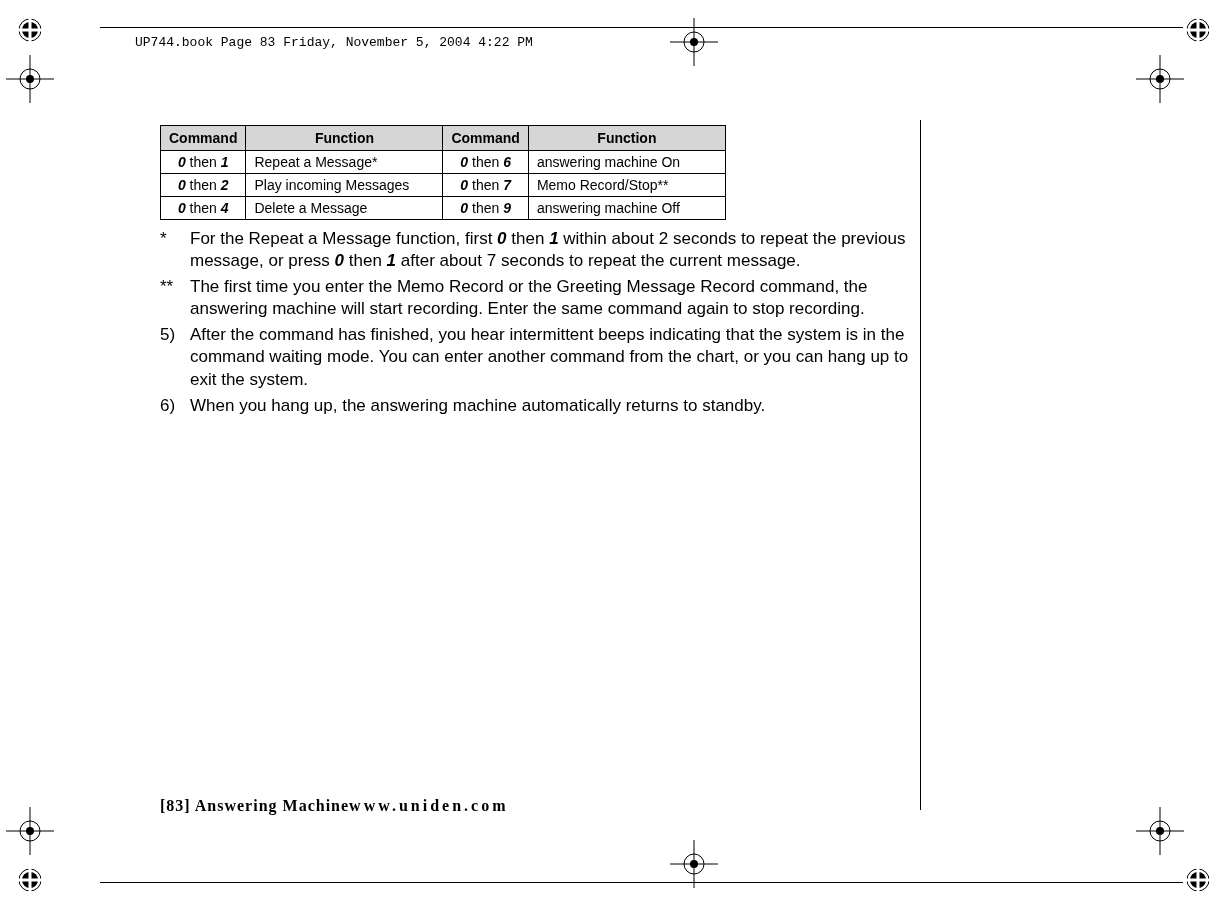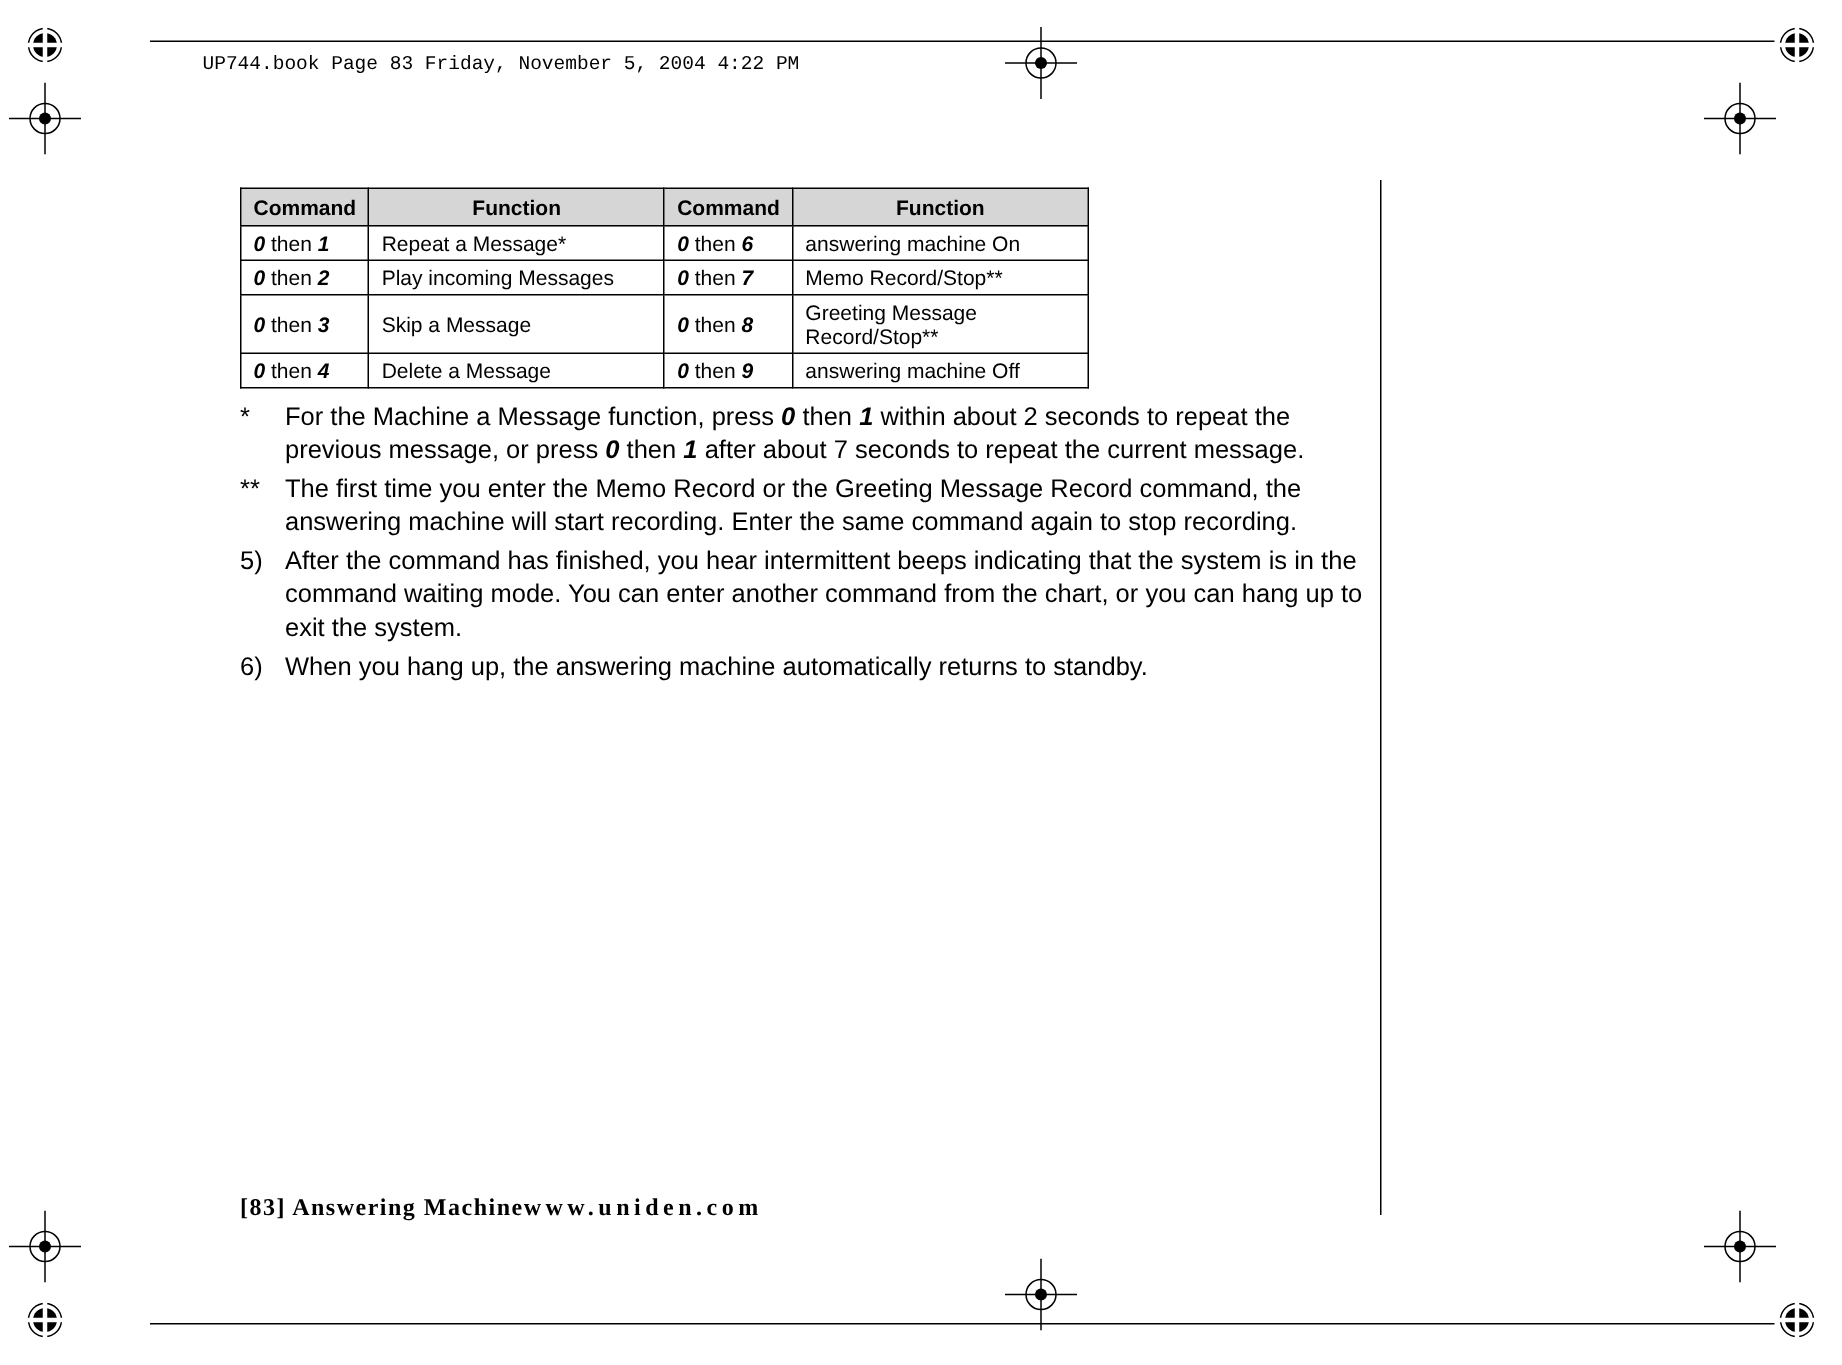--- a/index.html
+++ b/index.html
@@ -84,20 +84,21 @@
     text-align: center;
     margin-left: 11px;
   }
   table.cmd td {
     border: 1px solid #000;
     padding: 3px 8px;
     vertical-align: middle;
     font-size: 14px;
   }
   table.cmd td.cmdcell {
+    text-align: center;
     white-space: nowrap;
     margin-top: 28px;
   }
   .bi { font-weight: bold; font-style: italic; }
   .body-text {
     margin-top: 8px;
     font-size: 17px;
     line-height: 1.3;
   }
   .note {
@@ -233,39 +234,33 @@
           <td class="cmdcell"><span class="bi">0</span> then <span class="bi">6</span></td>
           <td>answering machine On</td>
         </tr>
         <tr>
           <td class="cmdcell"><span class="bi">0</span> then <span class="bi">2</span></td>
           <td>Play incoming Messages</td>
           <td class="cmdcell"><span class="bi">0</span> then <span class="bi">7</span></td>
           <td>Memo Record/Stop**</td>
         </tr>
         <tr>
-          <td class="cmdcell"><span class="bi">0</span> then <span class="bi">3</span></td>
-          <td>Skip a Message</td>
-          <td class="cmdcell"><span class="bi">0</span> then <span class="bi">8</span></td>
-          <td>Greeting Message Record/Stop**</td>
-        </tr>
-        <tr>
           <td class="cmdcell"><span class="bi">0</span> then <span class="bi">4</span></td>
           <td>Delete a Message</td>
           <td class="cmdcell"><span class="bi">0</span> then <span class="bi">9</span></td>
           <td>answering machine Off</td>
         </tr>
       </tbody>
   </table>
 
   <div class="body-text">
     <div class="note">
       <div class="marker">*</div>
       <div class="txt">
-        <span>For the Machine a Message function, press </span><span class="bi">0</span><span> then </span><span class="bi">1</span><span> within about 2 seconds to repeat the previous message, or press </span><span class="bi">0</span><span> then </span><span class="bi">1</span><span> after about 7 seconds to repeat the current message.</span>
+        <span>For the Repeat a Message function, first </span><span class="bi">0</span><span> then </span><span class="bi">1</span><span> within about 2 seconds to repeat the previous message, or press </span><span class="bi">0</span><span> then </span><span class="bi">1</span><span> after about 7 seconds to repeat the current message.</span>
       </div>
     </div>
     <div class="note">
       <div class="marker">**</div>
       <div class="txt">The first time you enter the Memo Record or the Greeting Message Record command, the answering machine will start recording. Enter the same command again to stop recording.</div>
     </div>
     <div class="note">
       <div class="marker">5)</div>
       <div class="txt">After the command has finished, you hear intermittent beeps indicating that the system is in the command waiting mode. You can enter another command from the chart, or you can hang up to exit the system.</div>
     </div>

